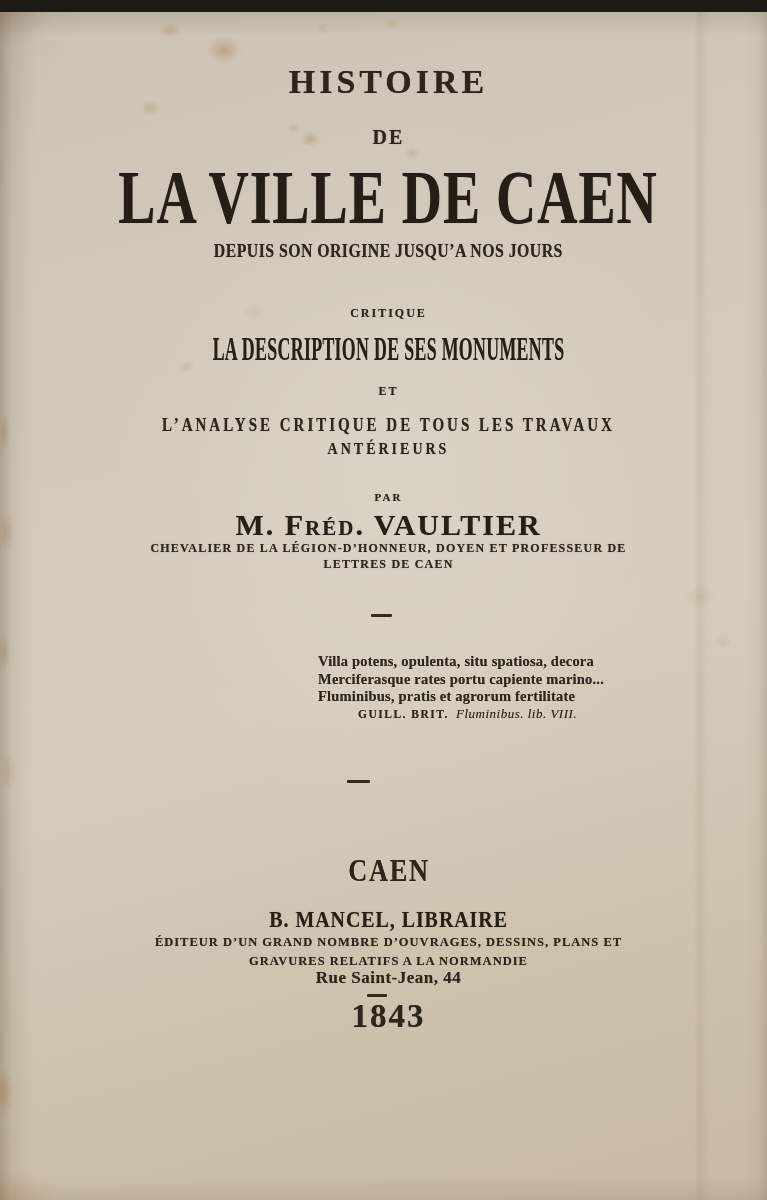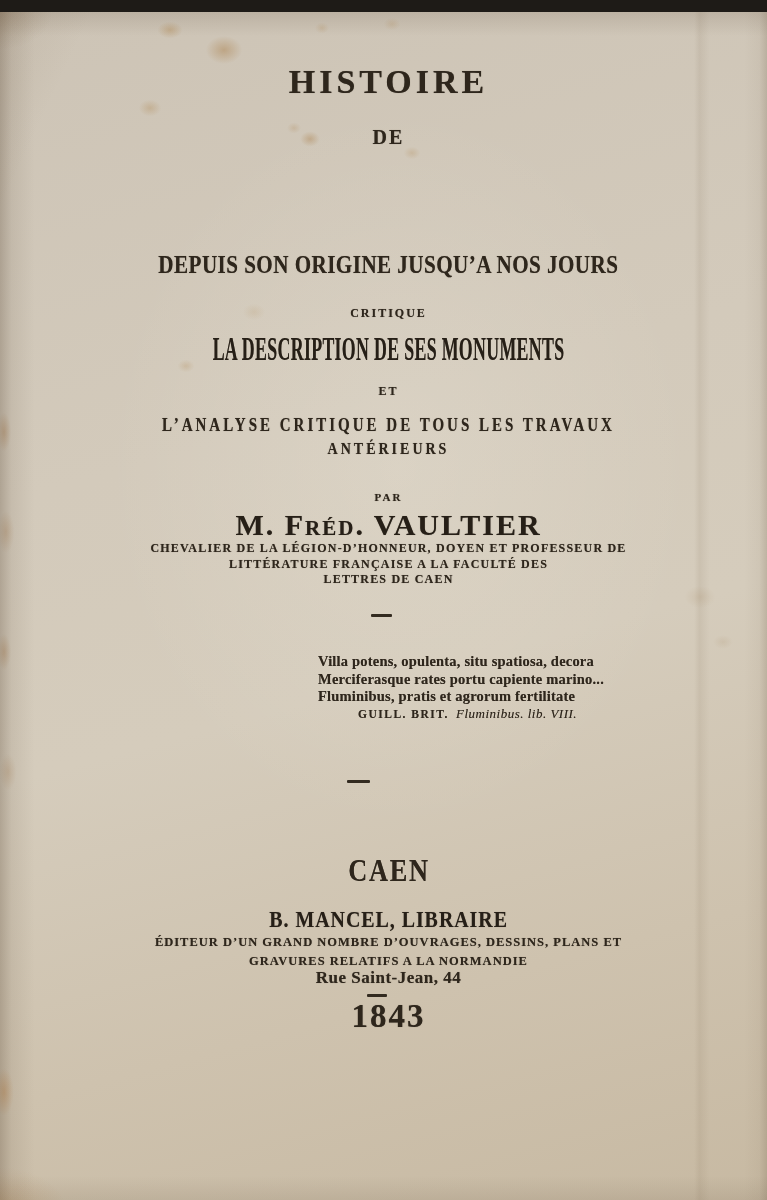--- a/index.html
+++ b/index.html
@@ -55,21 +55,21 @@
     white-space: nowrap;
     line-height: 1;
     text-shadow: 0 0 0.7px rgba(46,38,28,.55);
   }
   .squish { display: inline-block; transform-origin: center top; }
 
   .l-series     { top: 53px;  font-size: 34px; font-weight: 700; letter-spacing: 4px; }
   .l-de         { top: 115px; font-size: 20px; font-weight: 700; letter-spacing: 2px; }
   .l-main       { top: 148px; font-size: 60px; font-weight: 700; letter-spacing: 1px; color: #241e16; }
   .l-main .squish { transform: scale(0.93, 1.26); }
-  .l-subtitle   { top: 239px; font-size: 24px; font-weight: 700; letter-spacing: 0.5px; }
+  .l-subtitle   { top: 229px; font-size: 18px; font-weight: 700; letter-spacing: 0.5px; }
   .l-subtitle .squish { transform: scale(0.88, 1.08); }
   .l-contenant  { top: 295px; font-size: 12px; font-weight: 700; letter-spacing: 2px; }
   .l-desc       { top: 320px; font-size: 27px; font-weight: 700; letter-spacing: 0.5px; color: #261f17; }
   .l-desc .squish { transform: scale(0.66, 1.25); }
   .l-et         { top: 373px; font-size: 12px; font-weight: 700; letter-spacing: 2px; }
   .l-analyse    { top: 404px; font-size: 15px; font-weight: 700; letter-spacing: 3px; }
   .l-analyse .squish, .l-anterieurs .squish { transform: scaleY(1.22); }
   .l-anterieurs { top: 429px; font-size: 14px; font-weight: 700; letter-spacing: 3px; }
   .l-par        { top: 480px; font-size: 11px; font-weight: 700; letter-spacing: 2px; }
   .l-name       { top: 498px; font-size: 30px; font-weight: 700; letter-spacing: 2px; font-variant: small-caps; color: #261f17; }
@@ -105,40 +105,40 @@
 </style>
 </head>
 <body>
 
 <div class="page">
 
   <div class="line l-series">HISTOIRE</div>
 
   <div class="line l-de">DE</div>
 
+  <div class="line l-main"><span class="squish">LA VILLE DE CAEN</span></div>
 
   <div class="line l-subtitle"><span class="squish">DEPUIS SON ORIGINE JUSQU’A NOS JOURS</span></div>
 
   <div class="line l-contenant">CRITIQUE</div>
 
   <div class="line l-desc"><span class="squish">LA DESCRIPTION DE SES MONUMENTS</span></div>
 
   <div class="line l-et">ET</div>
 
   <div class="line l-analyse"><span class="squish">L’ANALYSE CRITIQUE DE TOUS LES TRAVAUX</span></div>
 
   <div class="line l-anterieurs"><span class="squish">ANTÉRIEURS</span></div>
 
   <div class="line l-par">PAR</div>
 
   <div class="line l-name">M. Fréd. VAULTIER</div>
 
   <div class="line l-cred">
     <div>CHEVALIER DE LA LÉGION-D’HONNEUR, DOYEN ET PROFESSEUR DE</div>
-    <div>LITTÉRATURE FRANÇAISE A LA FACULTÉ DES</div>
     <div>LETTRES DE CAEN</div>
   </div>
 
   <div class="dash dash-1"></div>
 
   <div class="l-quote">
     <div>Villa potens, opulenta, situ spatiosa, decora</div>
     <div>Merciferasque rates portu capiente marino...</div>
     <div>Fluminibus, pratis et agrorum fertilitate</div>
   </div>

